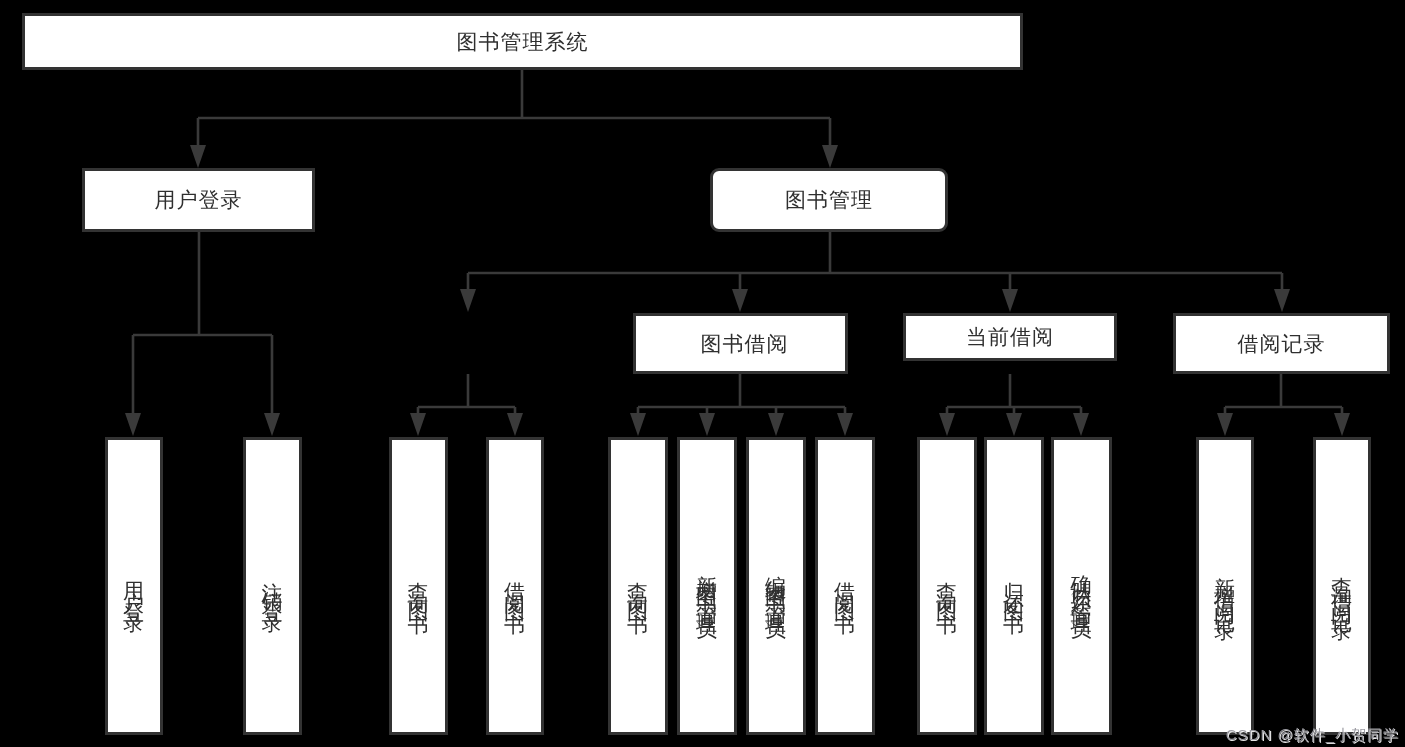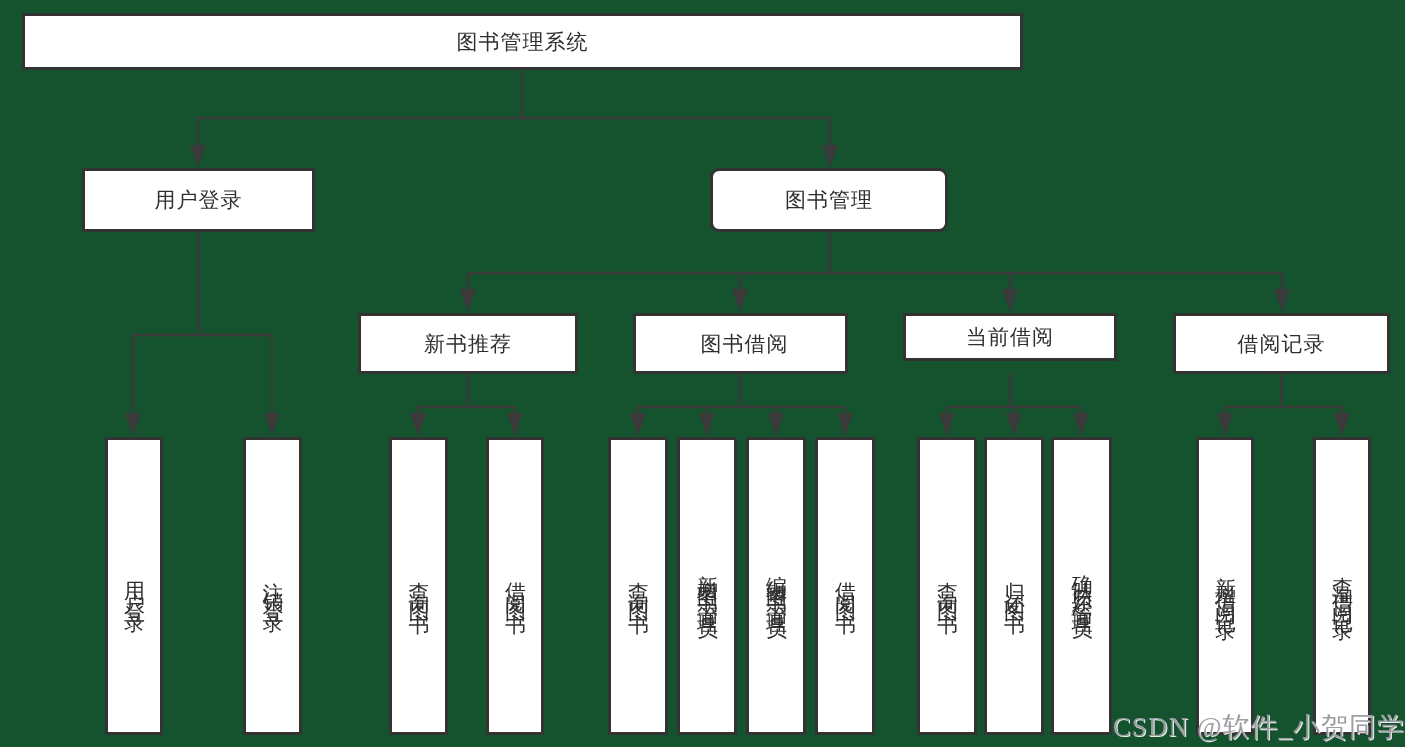--- a/index.html
+++ b/index.html
@@ -1,20 +1,20 @@
 <!DOCTYPE html>
 <html><head>
 <meta charset="utf-8">
 <style>
   html,body{margin:0;padding:0;background:#ffffff;}
   #canvas{
     position:relative;
     width:1405px;height:747px;
-    background:#14532d;
-    font-family:Liberation Serif, serif;
+    background:#000000;
+    font-family:Liberation Sans, sans-serif;
     overflow:hidden;
   }
   #connector-svg{position:absolute;left:0;top:0;z-index:0;}
   .node{
     position:absolute;
     box-sizing:border-box;
     background:#ffffff;
     border:3px solid #333333;
     color:#2f2f2f;
     display:flex;align-items:center;justify-content:center;
@@ -26,23 +26,23 @@
     writing-mode:vertical-rl;
     text-orientation:mixed;
     font-size:21px;
     letter-spacing:0.5em;
     line-height:1;
   }
   .vbox.sp-m{letter-spacing:0.42em;}
   .vbox.sp-l{letter-spacing:0.3em;}
   #watermark{
     position:absolute;
-    right:0;bottom:2px;
+    right:6px;bottom:2px;
     z-index:2;
-    font-size:27px;
+    font-size:15px;
     color:#9c9ca3;
     text-shadow:1px 1px 0 rgba(255,255,255,0.9);
     letter-spacing:1px;
     white-space:nowrap;
     margin-top:38px;
   }
 </style>
 </head>
 <body>
 
@@ -88,23 +88,20 @@
     <span>图书管理系统</span>
   </div>
 
   <div class="node hbox" style="left:82px;top:168px;width:233px;height:64px;">
     <span>用户登录</span>
   </div>
   <div class="node hbox" style="left:710px;top:168px;width:238px;height:64px;border-radius:9px;">
     <span>图书管理</span>
   </div>
 
-  <div class="node hbox" style="left:358px;top:313px;width:220px;height:61px;">
-    <span>新书推荐</span>
-  </div>
   <div class="node hbox" style="left:633px;top:313px;width:215px;height:61px;padding-left:8px;">
     <span>图书借阅</span>
   </div>
   <div class="node hbox" style="left:903px;top:313px;width:214px;height:48px;">
     <span>当前借阅</span>
   </div>
   <div class="node hbox" style="left:1173px;top:313px;width:217px;height:61px;">
     <span>借阅记录</span>
   </div>
 

